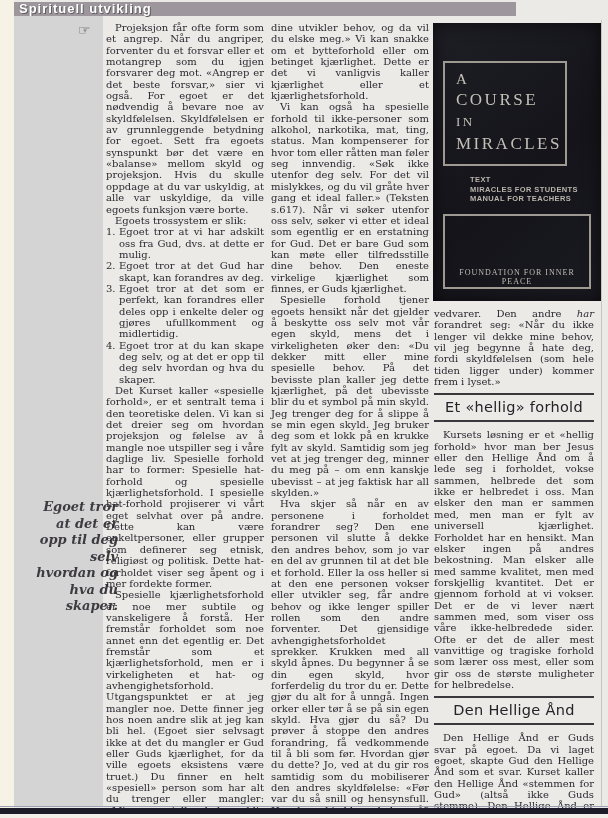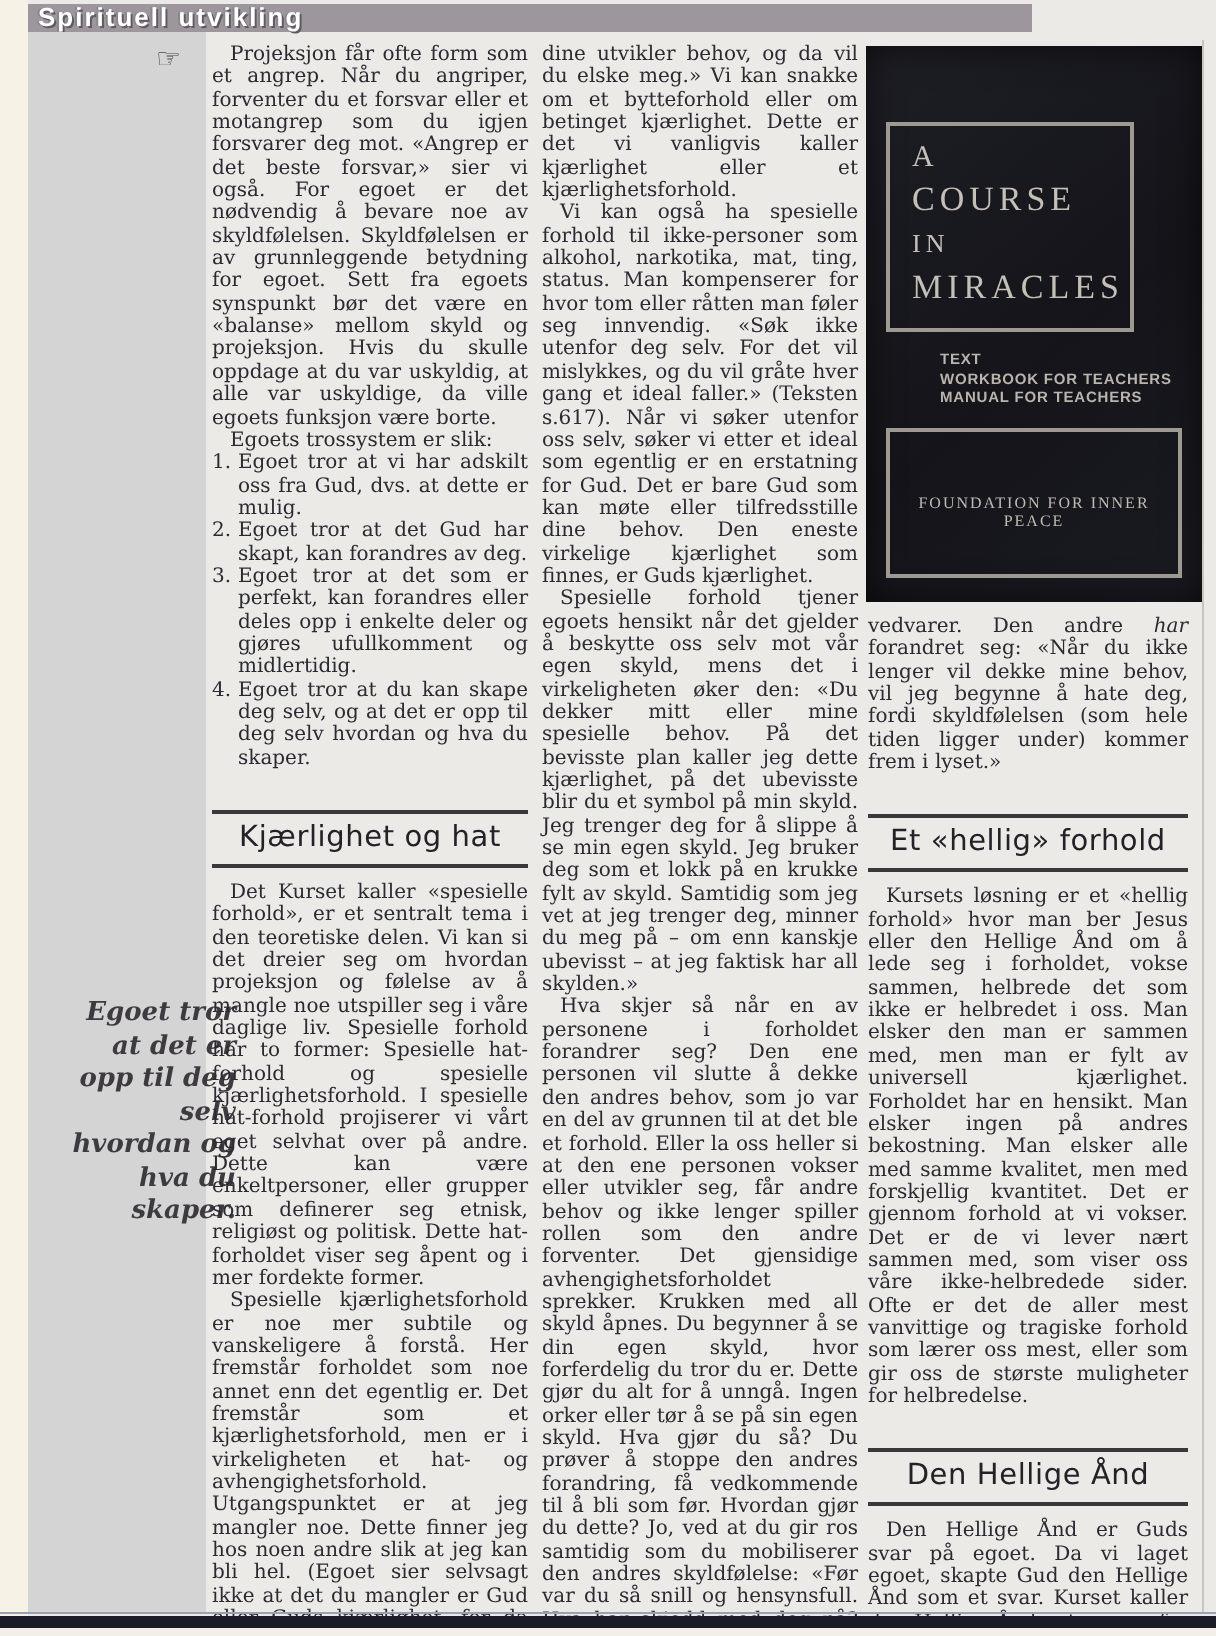--- a/index.html
+++ b/index.html
@@ -37,21 +37,21 @@
   .col1{left:106px;}
   .col2{left:271px;}
   .col3{left:434px;top:308px;width:160px;}
   .p{margin:0;}
   .ind{text-indent:9px;}
   .belief-list{margin:0;}
   .belief-item{display:flex;}
   .belief-item .num{width:13px;flex:0 0 13px;}
   .belief-item .txt{flex:1;text-align:justify;}
   .rule-heading{
-    margin:20px 0 7px 0;padding:4px 0 4px 0;
+    margin:6px 0 7px 0;padding:4px 0 4px 0;
     border-top:2px solid #3a383d;border-bottom:2px solid #3a383d;
     text-align:center;
     font-family:"DejaVu Sans", sans-serif;
     font-size:14.5px;line-height:17px;letter-spacing:.3px;color:#222228;
     text-indent:0;
   }
   .cover{
     position:absolute;left:433px;top:23px;width:168px;height:278px;
     background:linear-gradient(140deg,#1e1e25 0%,#14141a 55%,#1a1a21 100%);
     box-shadow:inset 0 0 18px rgba(0,0,0,.6);
@@ -71,21 +71,21 @@
   .cover-subtitle{
     position:absolute;left:37px;top:152px;
     font-family:"Liberation Sans", sans-serif;font-weight:bold;
     font-size:7.5px;line-height:9.5px;letter-spacing:.4px;color:#b9b5ac;
   }
   .cover-publisher-box{
     position:absolute;left:10px;top:191px;width:144px;height:71px;
     border:2px solid #9e9a92;
   }
   .cover-publisher{
-    position:absolute;left:0;bottom:22px;width:100%;text-align:center;
+    position:absolute;left:0;bottom:1px;width:100%;text-align:center;
     font-family:"Liberation Serif", serif;font-size:8px;
     letter-spacing:1px;color:#c0bcb3;
   }
   .right-edge-line{position:absolute;left:601px;top:20px;width:1px;height:786px;background:#c9c6c2;}
   .bottom-rule-light{position:absolute;left:0;top:806px;width:608px;height:1px;background:#9aa0b4;}
   .bottom-rule-dark{position:absolute;left:0;top:808px;width:608px;height:6px;background:#1c1c29;}
   .below-rule{position:absolute;left:0;top:814px;width:608px;height:4px;background:#f2efe8;}
   i.em{font-style:italic;}
 </style>
 </head>
@@ -117,21 +117,20 @@
     </div>
     <div class="belief-item">
       <span class="num">3.</span>
       <span class="txt">Egoet tror at det som er perfekt, kan forandres eller deles opp i enkelte deler og gjøres ufullkomment og midlertidig.</span>
     </div>
     <div class="belief-item">
       <span class="num">4.</span>
       <span class="txt">Egoet tror at du kan skape deg selv, og at det er opp til deg selv hvordan og hva du skaper.</span>
     </div>
   </div>
-  <div class="rule-heading">Kjærlighet og hat</div>
   <p class="p ind">Det Kurset kaller «spesielle forhold», er et sentralt tema i den teoretiske delen. Vi kan si det dreier seg om hvordan projeksjon og følelse av å mangle noe utspiller seg i våre daglige liv. Spesielle forhold har to former: Spesielle hat-forhold og spesielle kjærlighetsforhold. I spesielle hat-forhold projiserer vi vårt eget selvhat over på andre. Dette kan være enkeltpersoner, eller grupper som definerer seg etnisk, religiøst og politisk. Dette hat-forholdet viser seg åpent og i mer fordekte former.</p>
   <p class="p ind">Spesielle kjærlighetsforhold er noe mer subtile og vanskeligere å forstå. Her fremstår forholdet som noe annet enn det egentlig er. Det fremstår som et kjærlighetsforhold, men er i virkeligheten et hat- og avhengighetsforhold. Utgangspunktet er at jeg mangler noe. Dette finner jeg hos noen andre slik at jeg kan bli hel. (Egoet sier selvsagt ikke at det du mangler er Gud eller Guds kjærlighet, for da ville egoets eksistens være truet.) Du finner en helt «spesiell» person som har alt du trenger eller mangler: «Mine spesielle behov blir dekket av deg som er spesiell. Når du fyller mine behov, vil jeg elske deg. Omvendt vil også jeg møte</p>
 </div>
 
 <div class="col col2">
   <p class="p">dine utvikler behov, og da vil du elske meg.» Vi kan snakke om et bytteforhold eller om betinget kjærlighet. Dette er det vi vanligvis kaller kjærlighet eller et kjærlighetsforhold.</p>
   <p class="p ind">Vi kan også ha spesielle forhold til ikke-personer som alkohol, narkotika, mat, ting, status. Man kompenserer for hvor tom eller råtten man føler seg innvendig. «Søk ikke utenfor deg selv. For det vil mislykkes, og du vil gråte hver gang et ideal faller.» (Teksten s.617). Når vi søker utenfor oss selv, søker vi etter et ideal som egentlig er en erstatning for Gud. Det er bare Gud som kan møte eller tilfredsstille dine behov. Den eneste virkelige kjærlighet som finnes, er Guds kjærlighet.</p>
   <p class="p ind">Spesielle forhold tjener egoets hensikt når det gjelder å beskytte oss selv mot vår egen skyld, mens det i virkeligheten øker den: «Du dekker mitt eller mine spesielle behov. På det bevisste plan kaller jeg dette kjærlighet, på det ubevisste blir du et symbol på min skyld. Jeg trenger deg for å slippe å se min egen skyld. Jeg bruker deg som et lokk på en krukke fylt av skyld. Samtidig som jeg vet at jeg trenger deg, minner du meg på – om enn kanskje ubevisst – at jeg faktisk har all skylden.»</p>
   <p class="p ind">Hva skjer så når en av personene i forholdet forandrer seg? Den ene personen vil slutte å dekke den andres behov, som jo var en del av grunnen til at det ble et forhold. Eller la oss heller si at den ene personen vokser eller utvikler seg, får andre behov og ikke lenger spiller rollen som den andre forventer. Det gjensidige avhengighetsforholdet sprekker. Krukken med all skyld åpnes. Du begynner å se din egen skyld, hvor forferdelig du tror du er. Dette gjør du alt for å unngå. Ingen orker eller tør å se på sin egen skyld. Hva gjør du så? Du prøver å stoppe den andres forandring, få vedkommende til å bli som før. Hvordan gjør du dette? Jo, ved at du gir ros samtidig som du mobiliserer den andres skyldfølelse: «Før var du så snill og hensynsfull. Hva har skjedd med deg nå? Du er ikke glad i meg lenger. Du er blitt egoistisk og ufølsom. Vi som hadde det så fint før. Jeg skjønner ikke hva som går av deg.»</p>
 
@@ -139,21 +138,21 @@
 
 <div class="cover">
   <div class="cover-title-box">
     <div class="tline t-a">A</div>
     <div class="tline t-course">COURSE</div>
     <div class="tline t-in">IN</div>
     <div class="tline t-miracles">MIRACLES</div>
   </div>
   <div class="cover-subtitle">
     <div>TEXT</div>
-    <div>WORKBOOK FOR TEACHERS</div>
+    <div>MIRACLES FOR STUDENTS</div>
     <div>MANUAL FOR TEACHERS</div>
   </div>
   <div class="cover-publisher-box">
     <div class="cover-publisher">FOUNDATION FOR INNER PEACE</div>
   </div>
 </div>
 
 <div class="col col3">
   <p class="p"><span>vedvarer. Den andre </span><i class="em">har</i><span> forandret seg: «Når du ikke lenger vil dekke mine behov, vil jeg begynne å hate deg, fordi skyldfølelsen (som hele tiden ligger under) kommer frem i lyset.»</span></p>
   <div class="rule-heading">Et «hellig» forhold</div>

